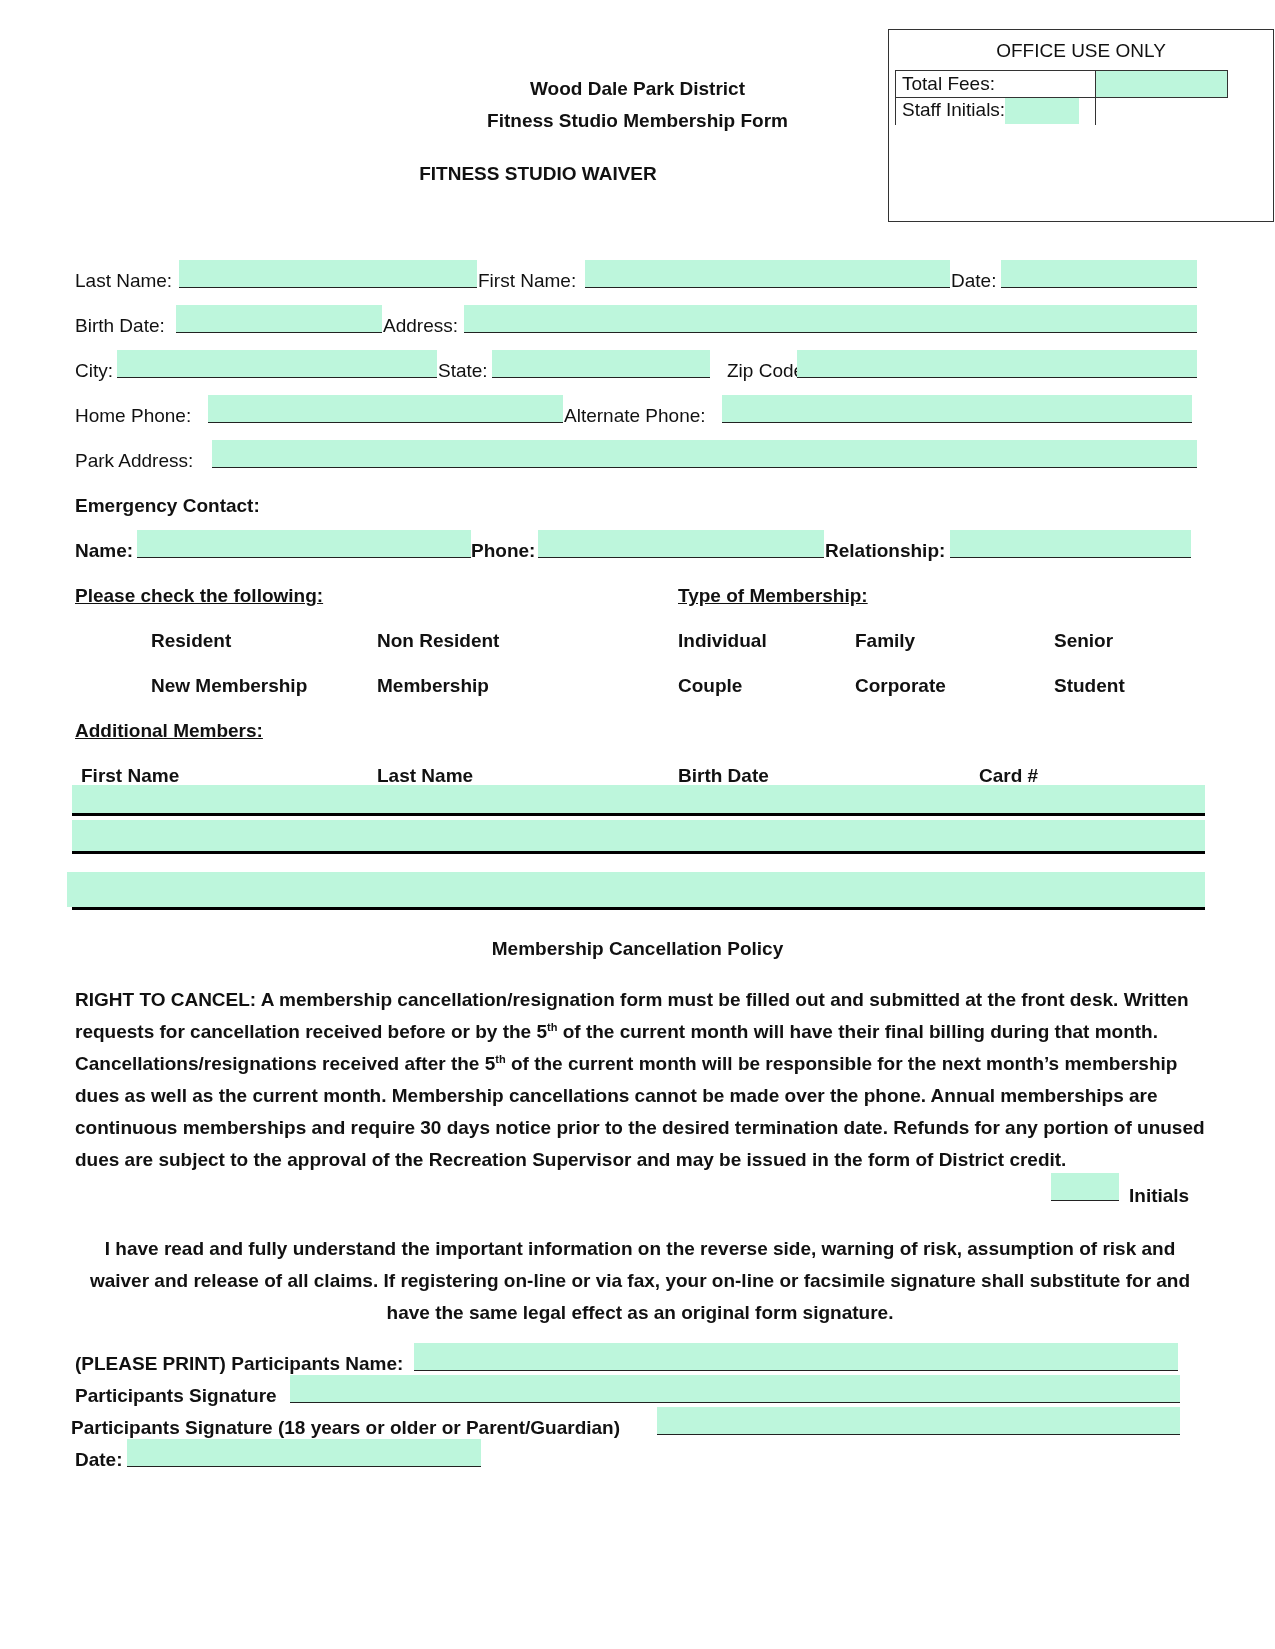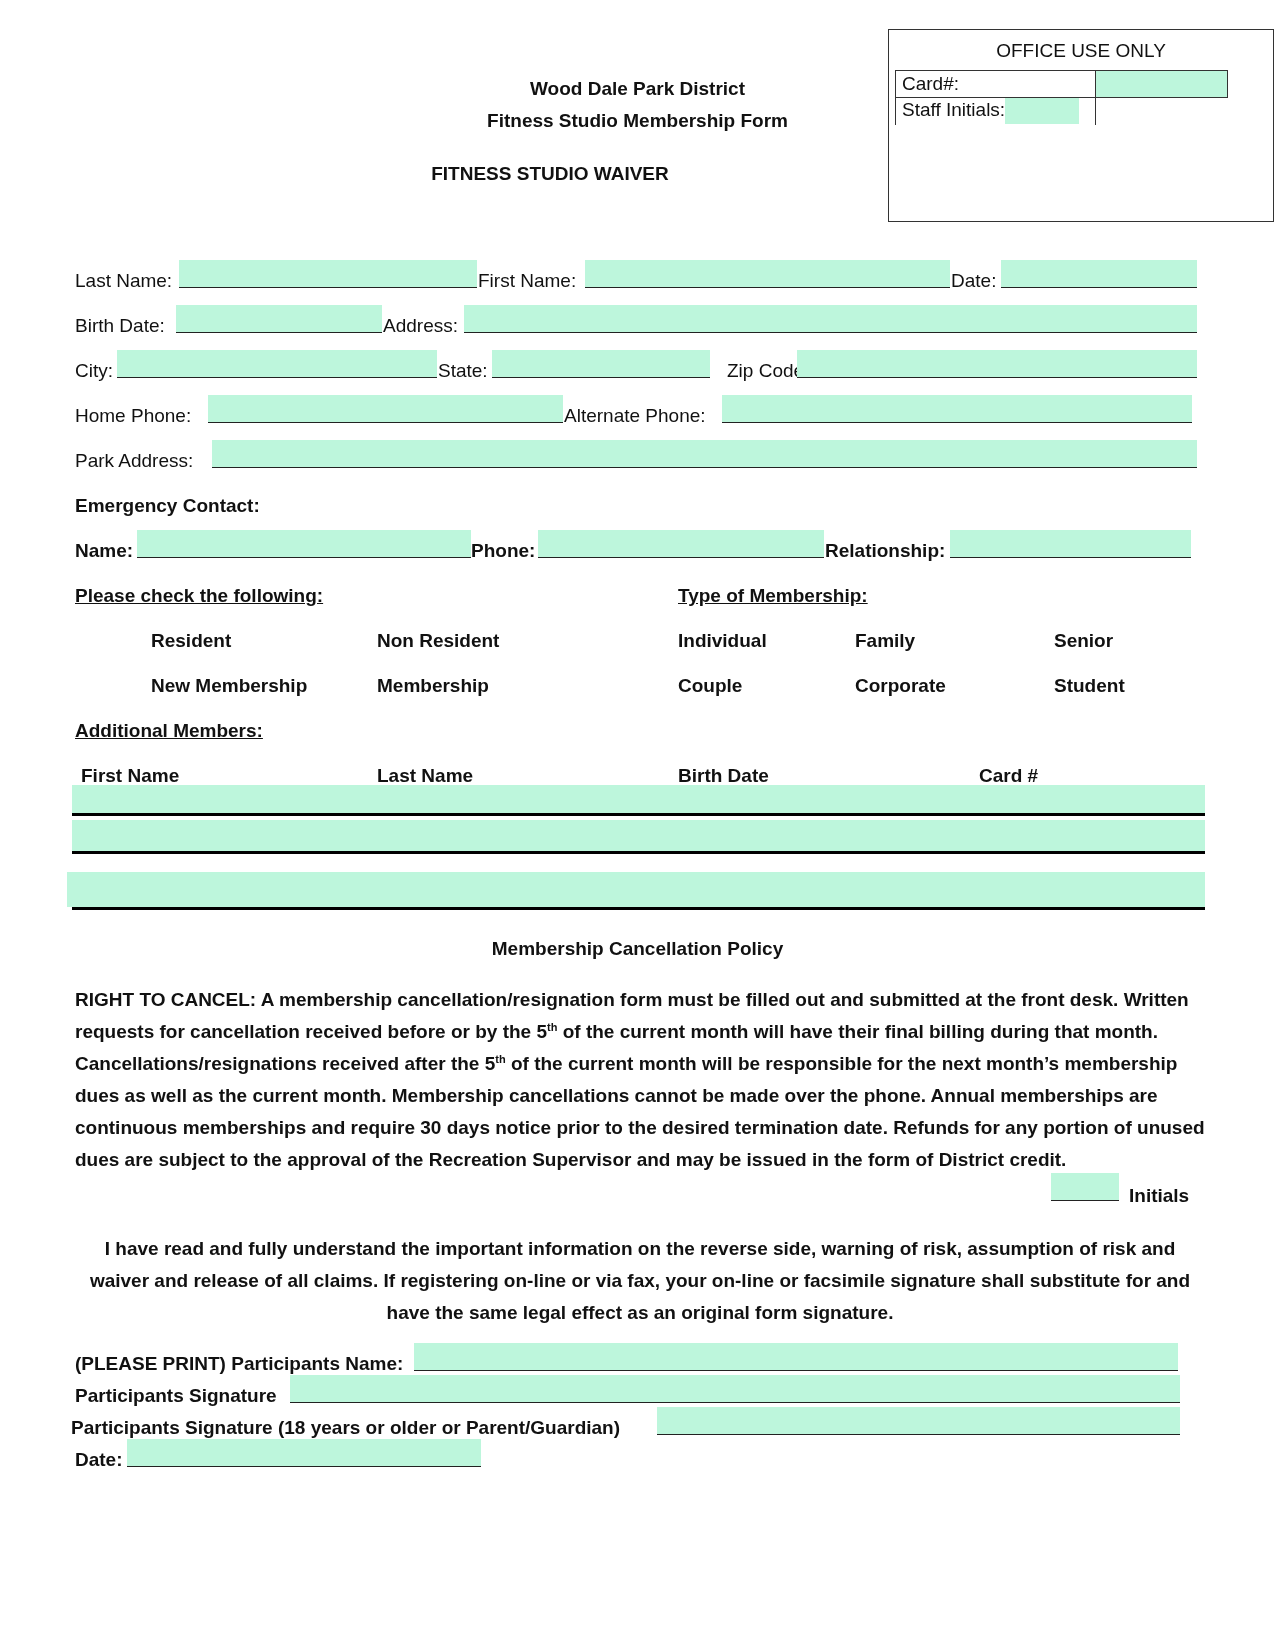--- a/index.html
+++ b/index.html
@@ -21,28 +21,28 @@
   .staff-fill { display:inline-block; width:74px; height:26px; background:#bdf6dc; vertical-align:middle; }
   .rowline { position:absolute; left:72px; width:1133px; height:3px; background:#000; }
   .para { position:absolute; left:75px; width:1130px; font-size:19px; line-height:32px; font-weight:bold; }
   sup { font-size:11px; line-height:0; }
 </style>
 </head>
 <body>
 
 <div class="abs t b" style="left:0;width:1275px;top:78px;text-align:center;">Wood Dale Park District</div>
 <div class="abs t b" style="left:0;width:1275px;top:110px;text-align:center;">Fitness Studio Membership Form</div>
-<div class="abs t b" style="left:0;width:1076px;top:163px;text-align:center;padding-left:12px;">FITNESS STUDIO WAIVER</div>
+<div class="abs t b" style="left:0;width:1076px;top:163px;text-align:center;">FITNESS STUDIO WAIVER</div>
 
 <div id="office" class="abs">
   <div class="head">OFFICE USE ONLY</div>
   <table>
     <tbody>
-    <tr>
-          <td>Card#:</td>
+        <tr>
+          <td>Total Fees:</td>
           <td class="val"></td>
         </tr>
     <tr>
           <td><span>Staff Initials:</span><span class="staff-fill"></span></td>
           <td class="val2"></td>
         </tr>
   </tbody>
     </table>
 </div>
 

